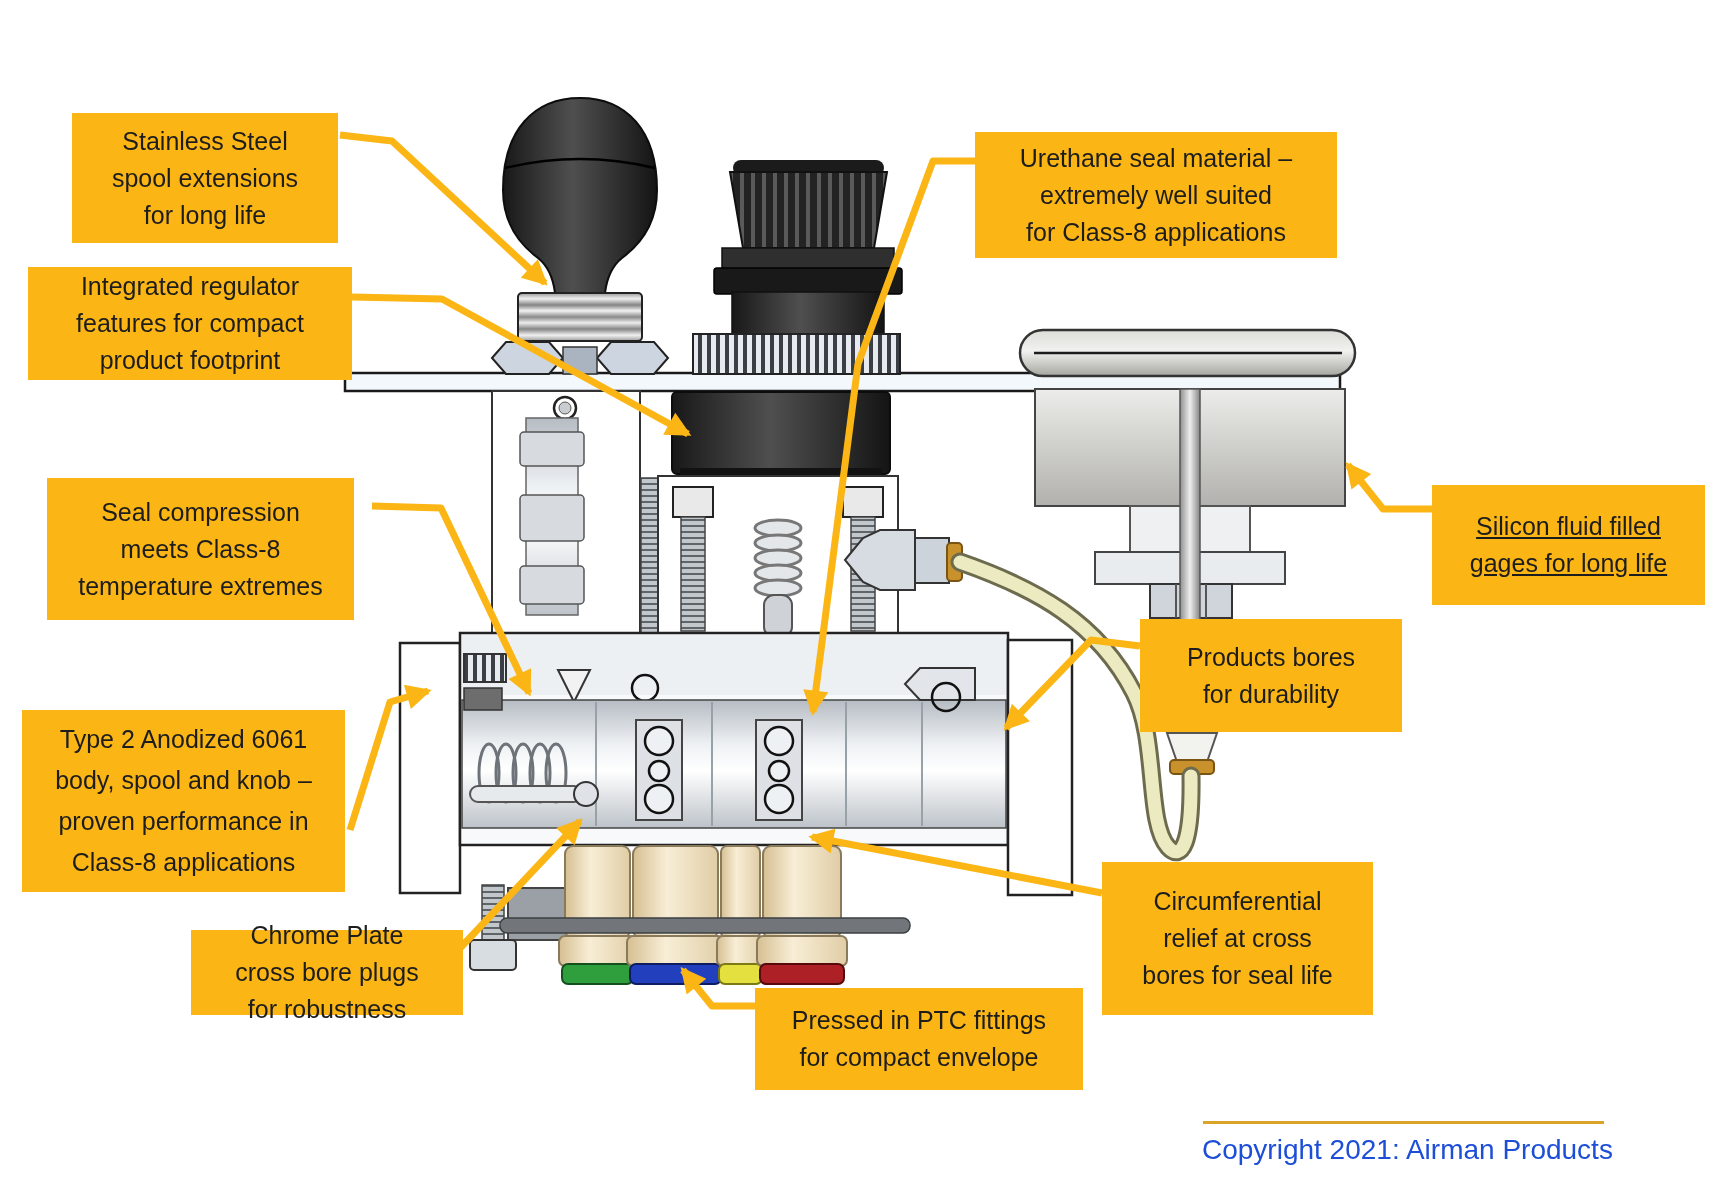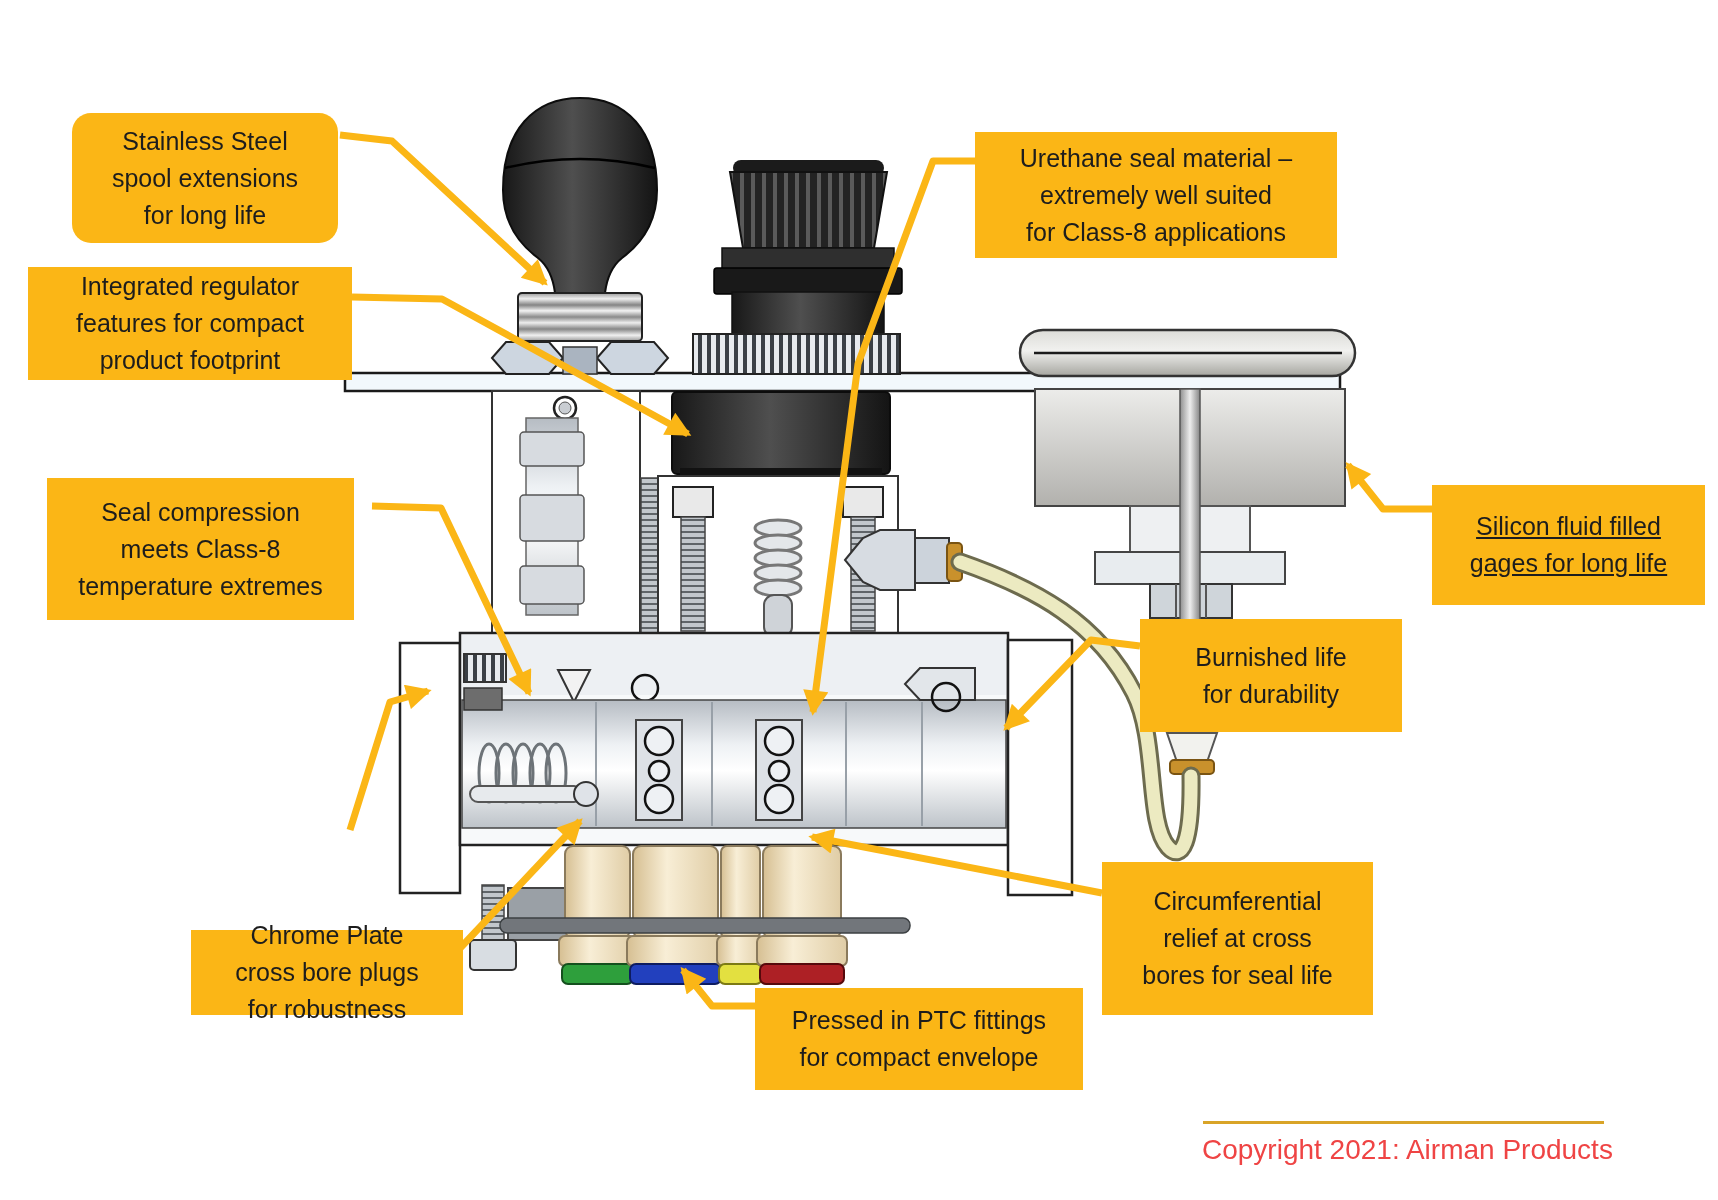--- a/index.html
+++ b/index.html
@@ -8,21 +8,21 @@
     font-family:"Liberation Sans", sans-serif;
   }
   #drawing{position:absolute;left:0;top:0;}
   .callout{
     position:absolute;background:#FBB616;color:#1d1d1d;
     display:flex;flex-direction:column;justify-content:center;align-items:center;
     text-align:center;font-size:25px;line-height:37px;white-space:nowrap;
   }
   .callout.lh41{line-height:41px;}
   #footer-line{position:absolute;left:1203px;top:1121px;width:401px;height:3px;background:#D9A427;}
-  #copyright{position:absolute;left:1202px;top:1134px;width:420px;font-size:28px;color:#ef4444;}
+  #copyright{position:absolute;left:1202px;top:1134px;width:420px;font-size:28px;color:#1d4ed8;}
 </style>
 </head>
 <body>
 
 <div id="stage">
 
   <svg id="drawing" width="1718" height="1200" viewBox="0 0 1718 1200" xmlns="http://www.w3.org/2000/svg">
     <defs>
       <linearGradient id="gDark" x1="0" y1="0" x2="1" y2="0">
         <stop offset="0" stop-color="#181818"></stop>
@@ -238,58 +238,64 @@
       <path d="M 350 830 L 390 702 L 428 691" marker-end="url(#ah)"></path>
       <path d="M 447 962 L 580 821" marker-end="url(#ah)"></path>
       <path d="M 975 161 L 933 161 L 858 364 L 813 712" marker-end="url(#ah)"></path>
       <path d="M 1432 509 L 1383 509 L 1348 465" marker-end="url(#ah)"></path>
       <path d="M 1140 646 L 1091 640 L 1006 728" marker-end="url(#ah)"></path>
       <path d="M 1102 893 L 812 837" marker-end="url(#ah)"></path>
       <path d="M 755 1006 L 712 1006 L 683 970" marker-end="url(#ah)"></path>
     </g>
   </svg>
 
-  <div class="callout" style="left:72px;top:113px;width:266px;height:130px;border-radius:19px;">
+  <div class="callout" style="left:72px;top:113px;width:266px;height:130px;">
     <div>Stainless Steel</div>
     <div>spool extensions</div>
     <div>for long life</div>
   </div>
 
   <div class="callout" style="left:28px;top:267px;width:324px;height:113px;">
     <div>Integrated regulator</div>
     <div>features for compact</div>
     <div>product footprint</div>
   </div>
 
   <div class="callout" style="left:47px;top:478px;width:307px;height:142px;">
     <div>Seal compression</div>
     <div>meets Class-8</div>
     <div>temperature extremes</div>
   </div>
 
+  <div class="callout lh41" style="left:22px;top:710px;width:323px;height:182px;">
+    <div>Type 2 Anodized 6061</div>
+    <div>body, spool and knob –</div>
+    <div>proven performance in</div>
+    <div>Class-8 applications</div>
+  </div>
 
   <div class="callout" style="left:175px;top:930px;width:272px;height:85px;margin-left:16px;">
     <div>Chrome Plate</div>
     <div>cross bore plugs</div>
     <div>for robustness</div>
   </div>
 
   <div class="callout" style="left:975px;top:132px;width:362px;height:126px;">
     <div>Urethane seal material –</div>
     <div>extremely well suited</div>
     <div>for Class-8 applications</div>
   </div>
 
   <div class="callout" style="left:1432px;top:485px;width:273px;height:120px;text-decoration:underline;">
     <div>Silicon fluid filled</div>
     <div>gages for long life</div>
   </div>
 
   <div class="callout" style="left:1140px;top:619px;width:262px;height:113px;">
-    <div>Burnished life</div>
+    <div>Products bores</div>
     <div>for durability</div>
   </div>
 
   <div class="callout" style="left:1102px;top:862px;width:271px;height:153px;">
     <div>Circumferential</div>
     <div>relief at cross</div>
     <div>bores for seal life</div>
   </div>
 
   <div class="callout" style="left:755px;top:988px;width:328px;height:102px;text-align:center;">

